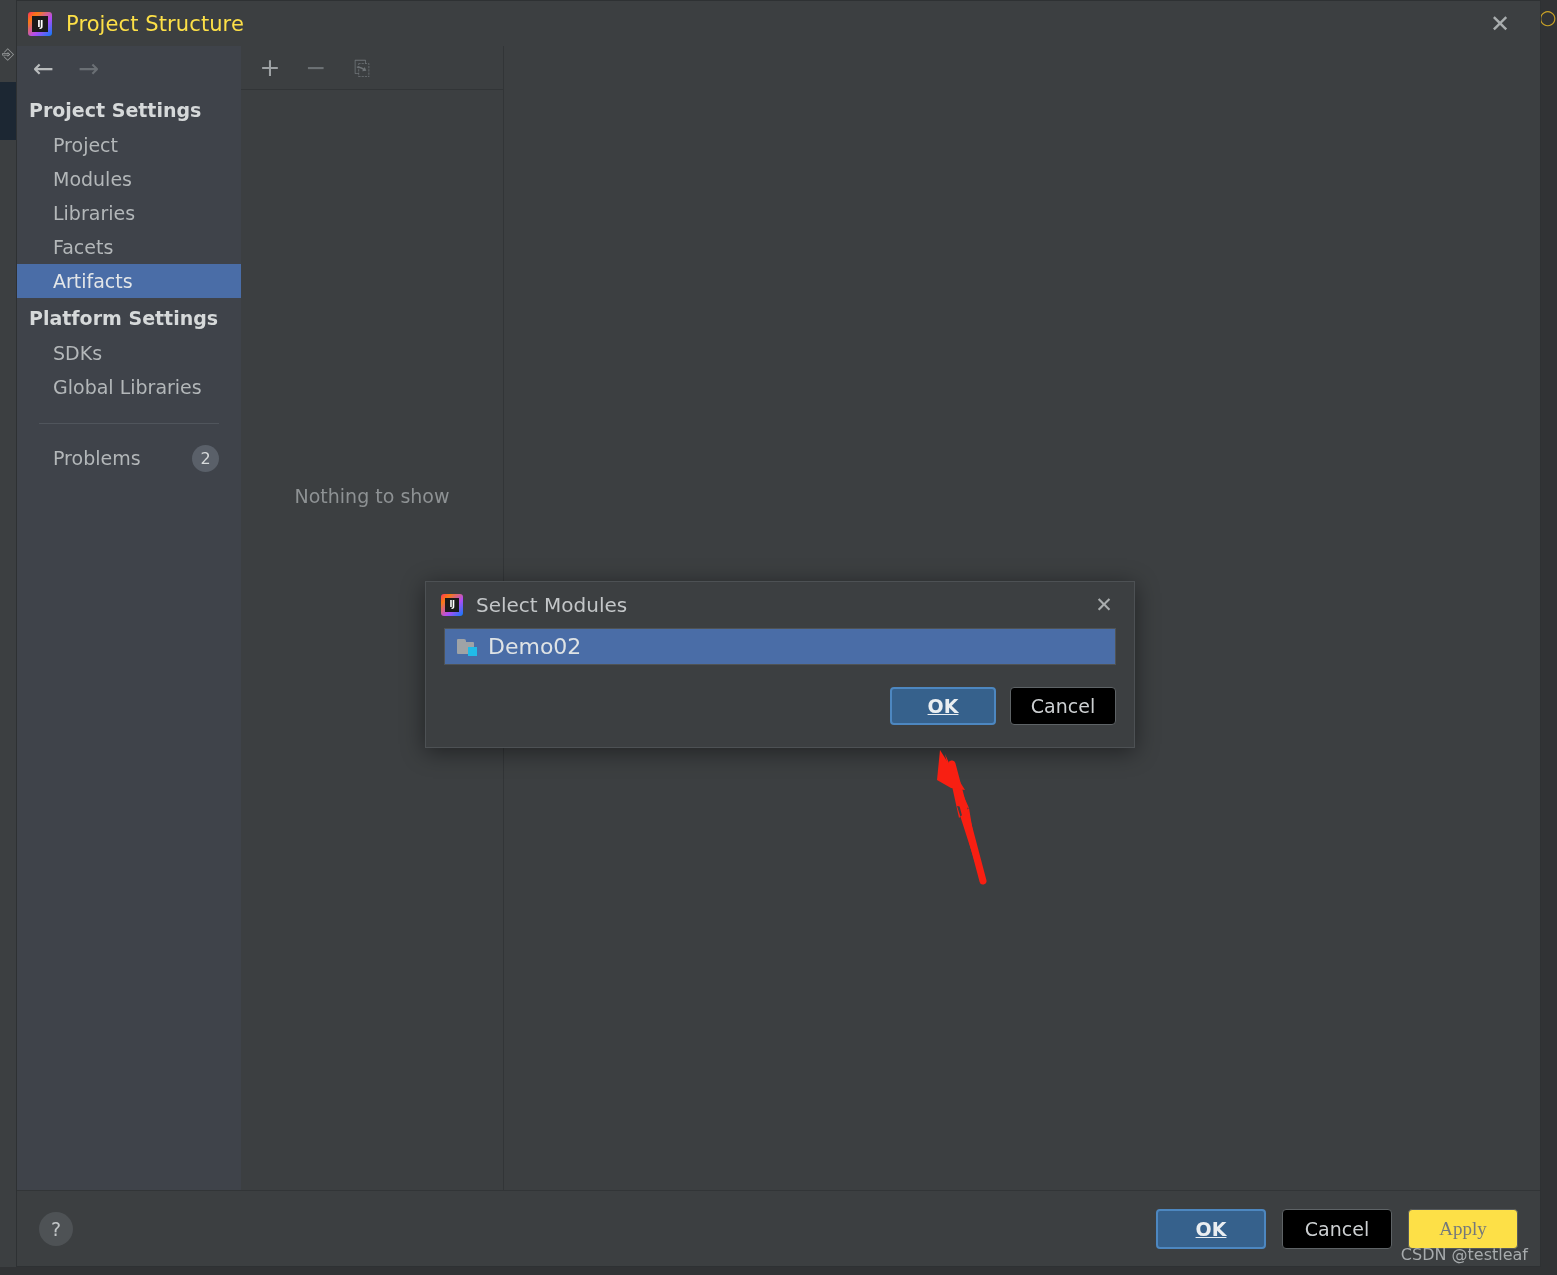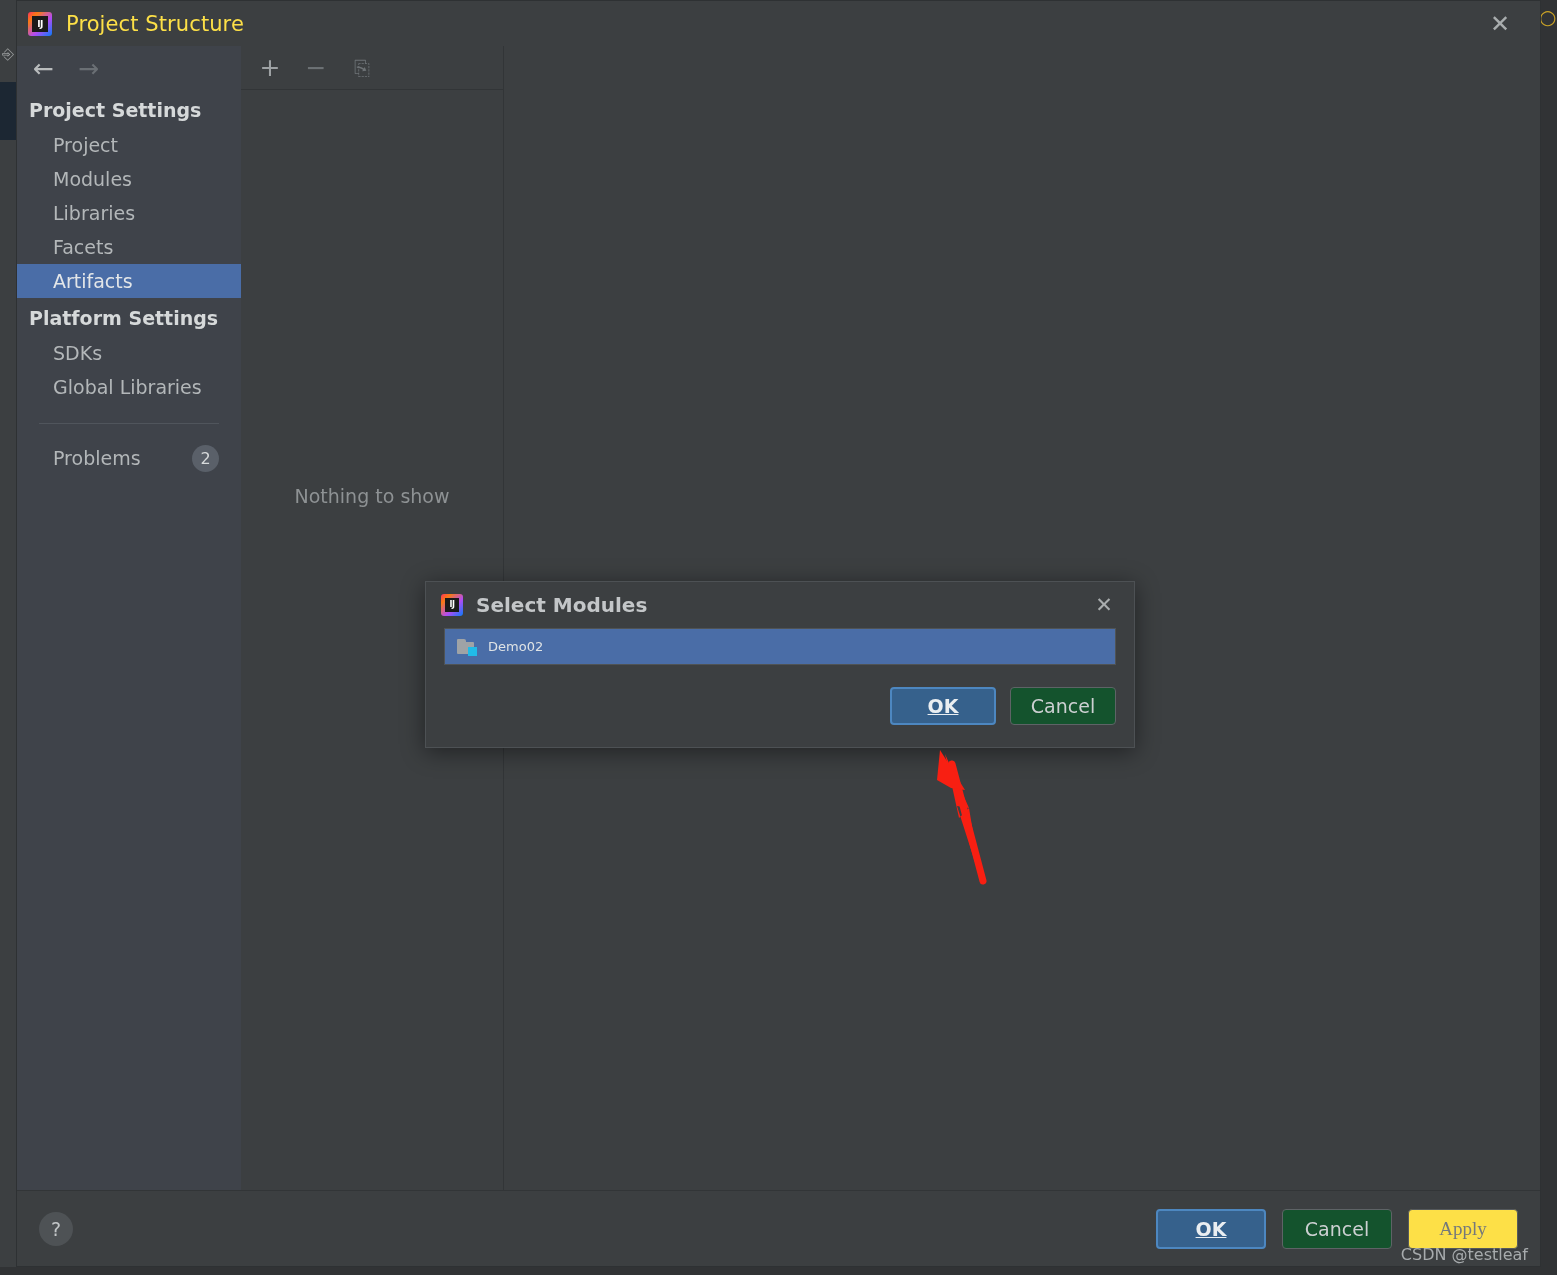--- a/index.html
+++ b/index.html
@@ -261,21 +261,21 @@
     margin-left: auto;
     display: flex;
     gap: 16px;
     align-items: center;
   }
   .btn {
     height: 40px;
     min-width: 110px;
     border-radius: 4px;
     border: 1px solid #5e6366;
-    background: #14532d;
+    background: #000000;
     color: #cdd0d2;
     font-size: 19px;
     display: flex;
     align-items: center;
     justify-content: center;
     cursor: pointer;
     box-sizing: border-box;
     padding: 0 18px;
   }
   .btn.primary {
@@ -317,21 +317,20 @@
     align-items: center;
     padding-left: 15px;
     position: relative;
   }
   .modal-title .ij-logo { width: 22px; height: 22px; flex: 0 0 22px; }
   .modal-title .ij-logo::after { left: 4px; top: 4px; width: 14px; height: 14px; line-height: 14px; font-size: 8px; }
   .modal-title-text {
     margin-left: 13px;
     color: #c3c6c8;
     font-size: 20px;
-    font-weight: bold;
   }
   .modal-close {
     position: absolute;
     right: 18px; top: 50%;
     transform: translateY(-50%);
     width: 24px; height: 24px;
     color: #a9adae;
     font-size: 21px;
     line-height: 24px;
     text-align: center;
@@ -379,21 +378,21 @@
     border-radius: 1px;
   }
   .module-icon .badge {
     position: absolute;
     right: 0; bottom: 0;
     width: 9px; height: 9px;
     background: #21bbe8;
   }
   .module-name {
     color: #dfe3e5;
-    font-size: 13px;
+    font-size: 22px;
   }
   .modal-actions {
     display: flex;
     justify-content: flex-end;
     gap: 14px;
     padding: 22px 18px 22px 0;
   }
   .modal-actions .btn { min-width: 106px; height: 38px; }
 
   

